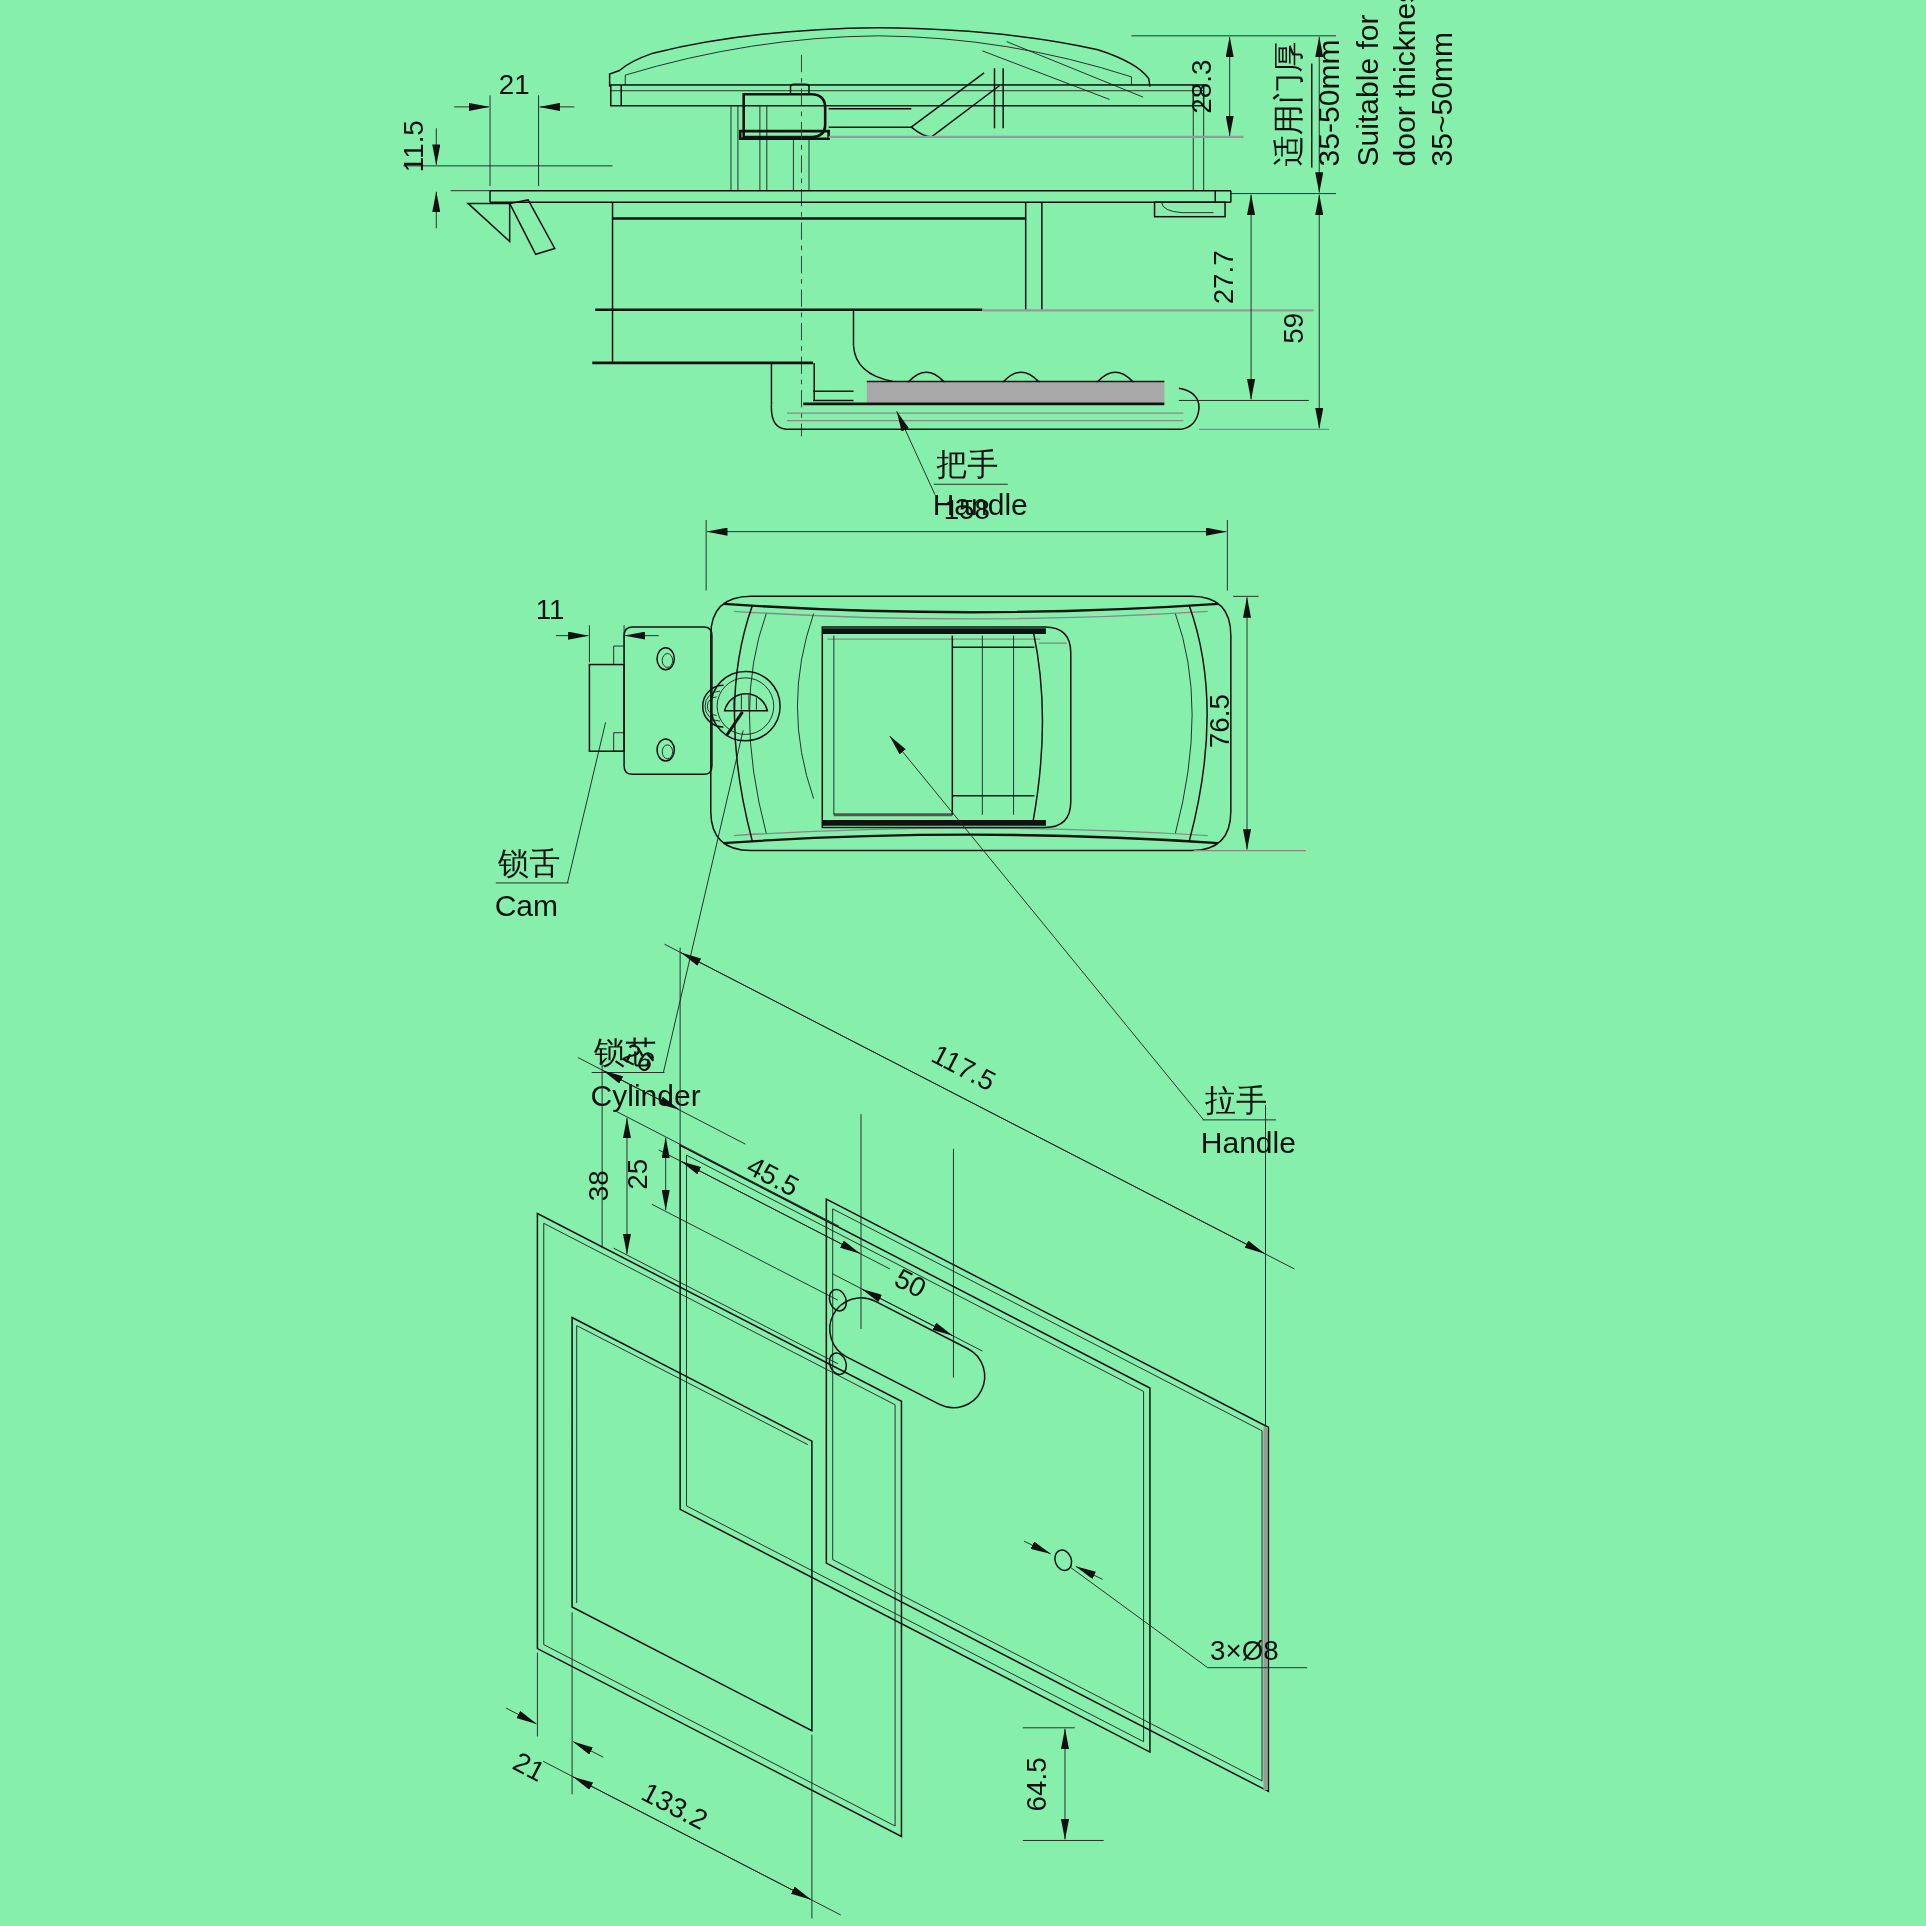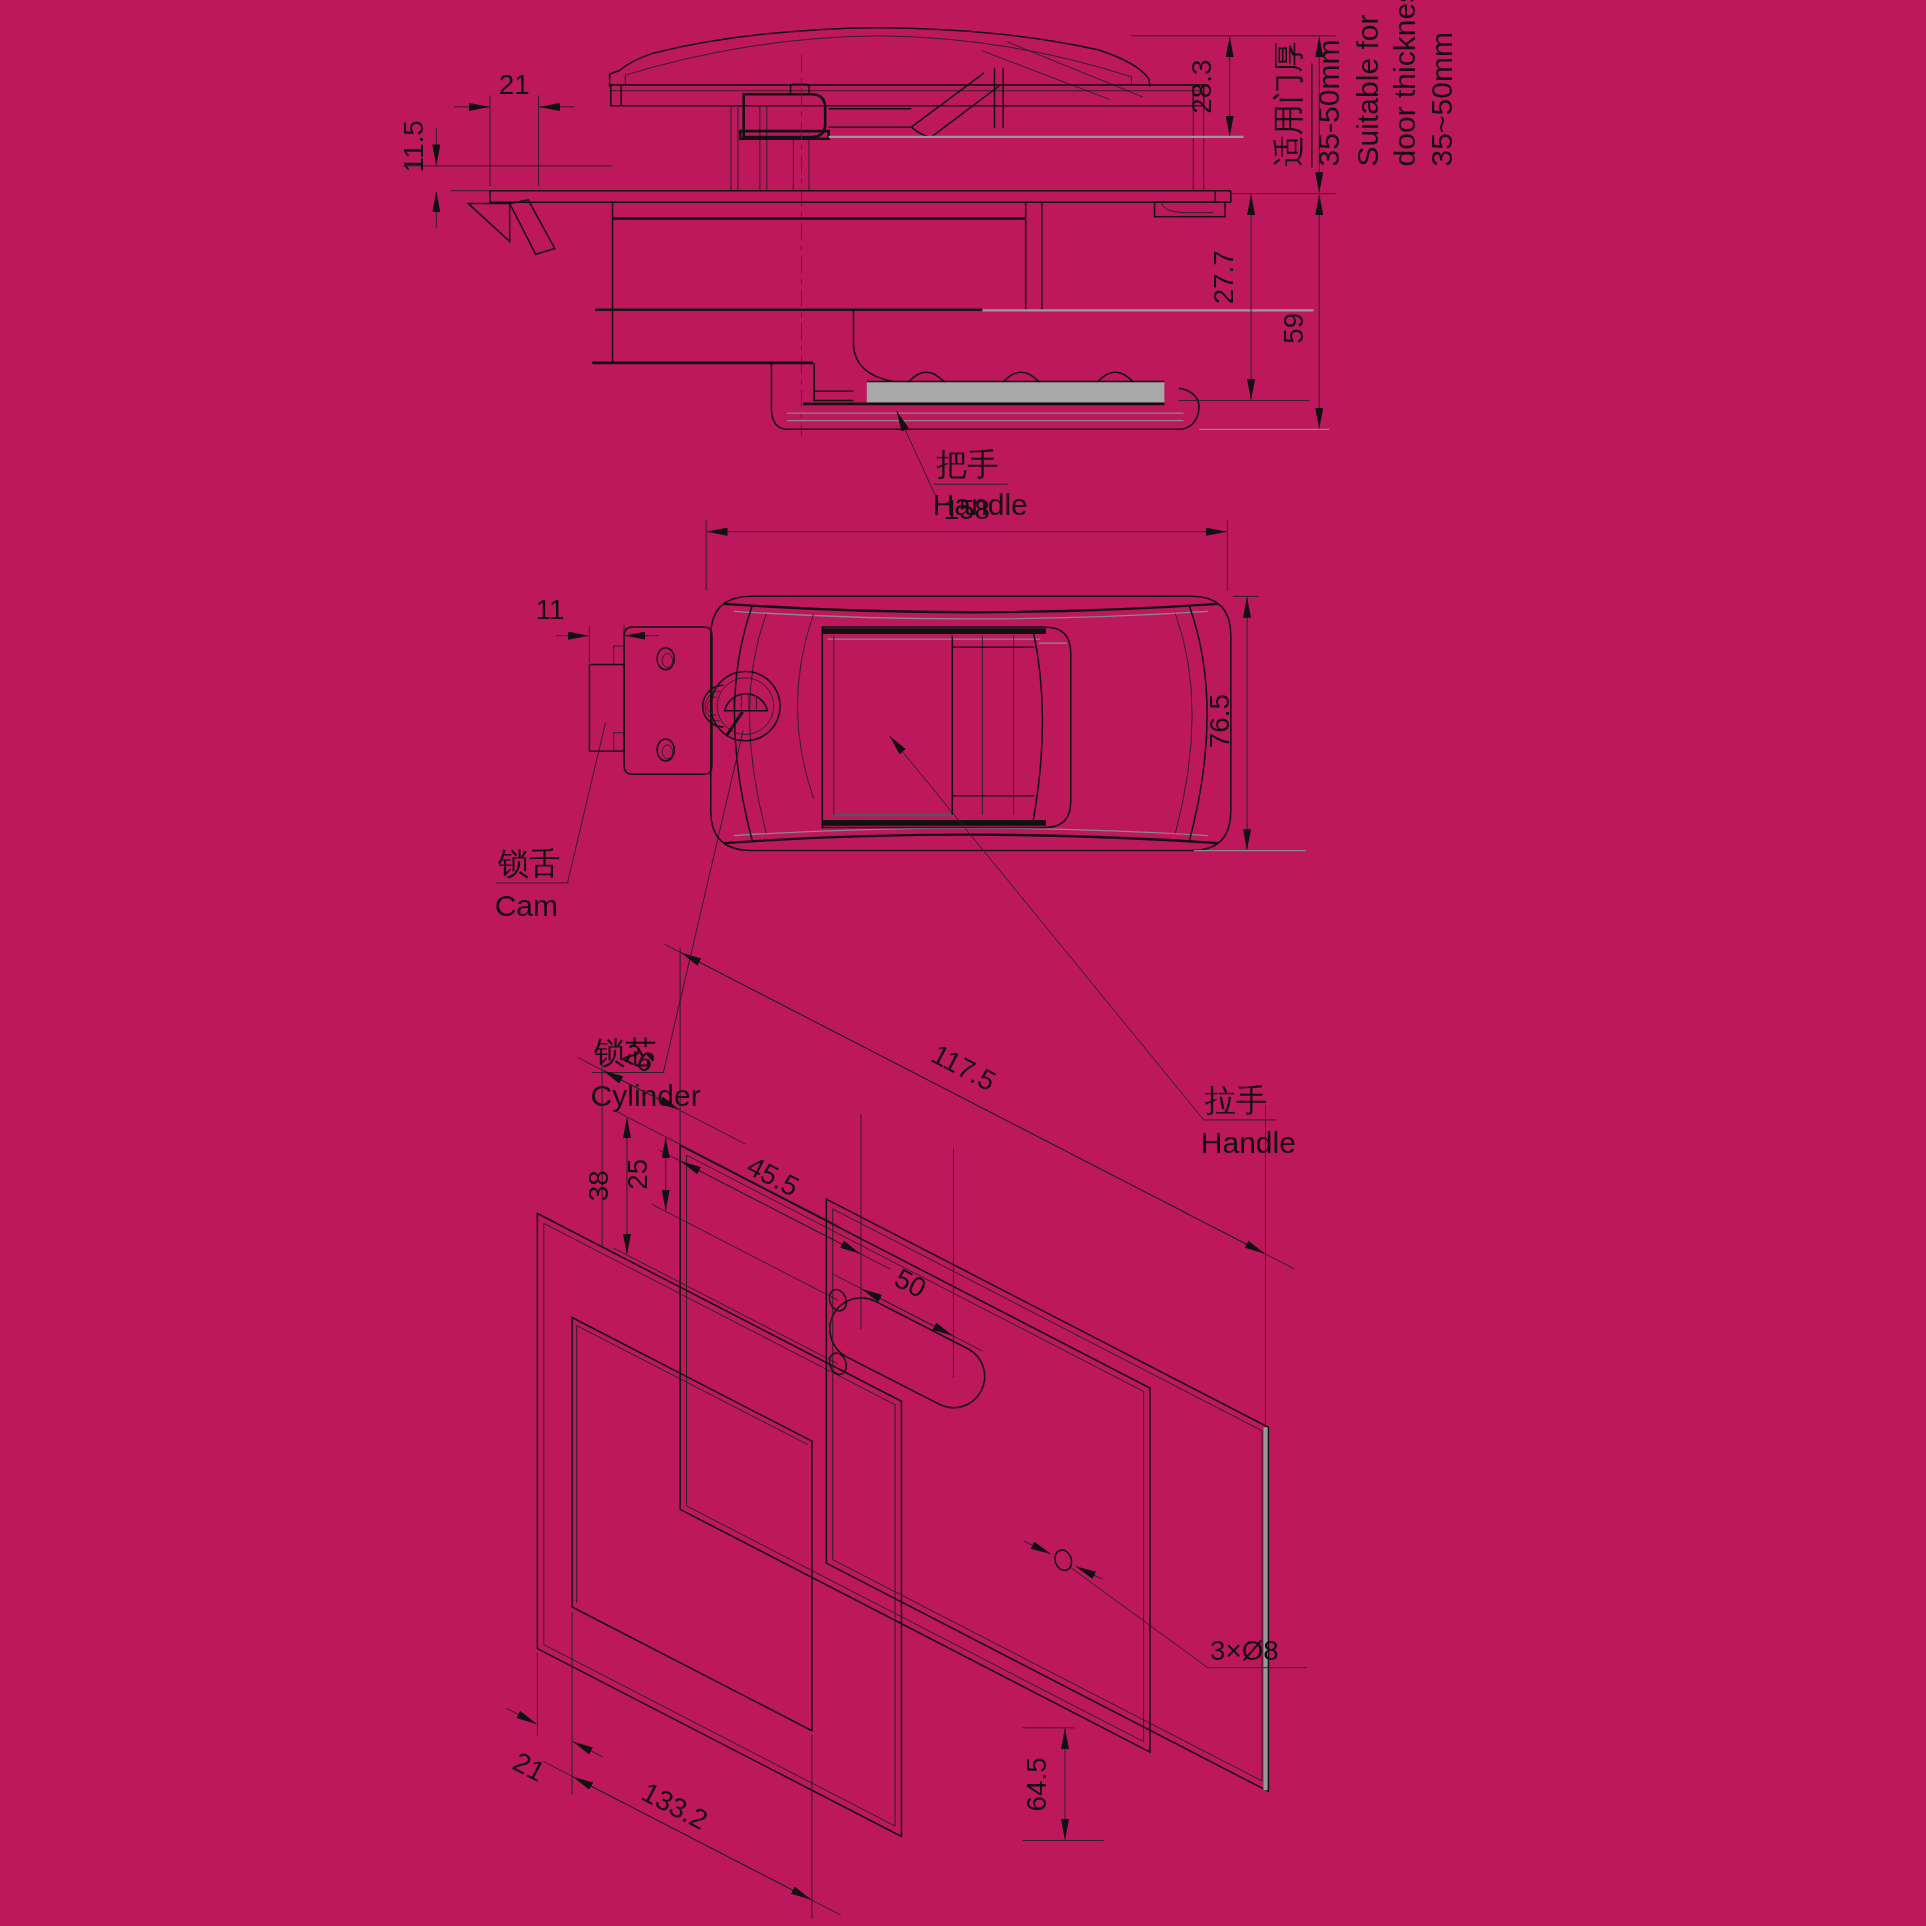--- a/index.html
+++ b/index.html
@@ -1,16 +1,16 @@
 <!DOCTYPE html>
 <html style="font-size:9.2px"><head>
 <meta charset="utf-8">
 <style>
   html,body{margin:0;padding:0;background:#fff;}
-  .stage{position:relative;width:1926px;height:1926px;background:#be185d;overflow:hidden;}
+  .stage{position:relative;width:1926px;height:1926px;background:#86efac;overflow:hidden;}
   svg{position:absolute;left:0;top:0;}
   text{font-family:"Liberation Sans","DejaVu Sans",sans-serif;fill:#111;}
   .dimb{font-size:48px;}
   .lbl{font-size:54px;}
   .en{font-size:52px;}
   .thin{stroke:#222;stroke-width:1.6;fill:none;}
   .med{stroke:#111;stroke-width:2.6;fill:none;}
   .hvy{stroke:#111;stroke-width:4.5;fill:none;}
   .gry{stroke:#999;stroke-width:4;fill:none;}
   .gry2{stroke:#888;stroke-width:2.4;fill:none;}

